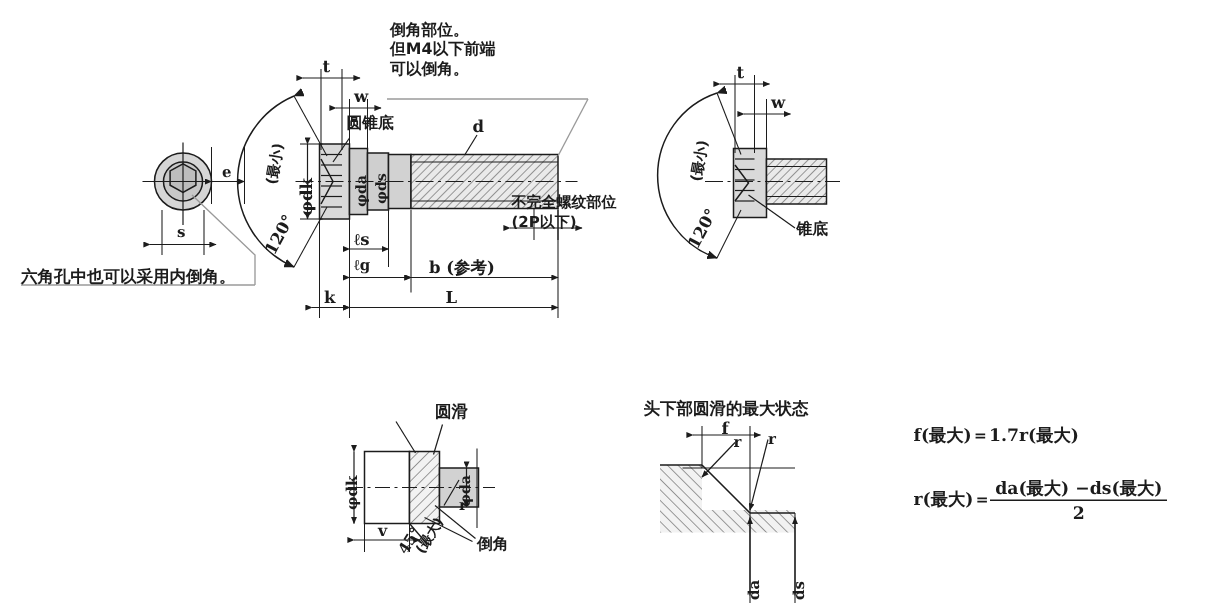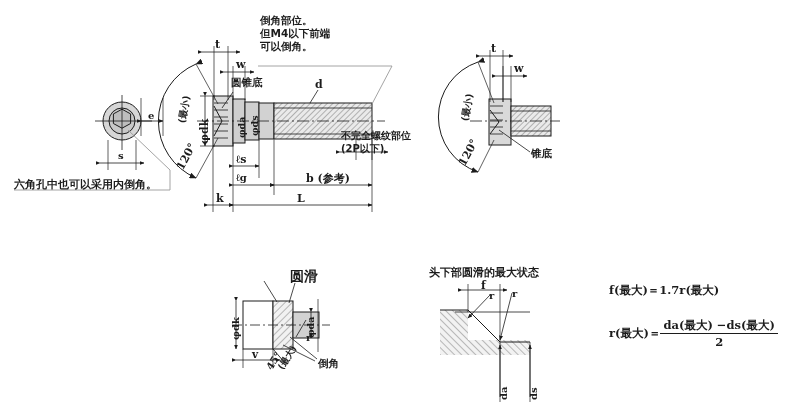--- a/index.html
+++ b/index.html
@@ -266,31 +266,31 @@
 
 <div class="lbl dim rot90" style="left:174px;top:166px;font-size:11px;transform:rotate(-62deg);">120°</div>
 <div class="lbl cn rot90" style="left:176px;top:122px;font-size:9.5px;transform:rotate(-80deg);">(最小)</div>
 
 <div class="lbl dim rot90" style="left:198px;top:144px;font-size:11px;">φdk</div>
 <div class="lbl dim rot90" style="left:236px;top:138px;font-size:9.5px;">φda</div>
 <div class="lbl dim rot90" style="left:249px;top:136px;font-size:9.5px;">φds</div>
 
 <div class="lbl dim" style="left:236px;top:153px;font-size:11px;">ℓs</div>
 <div class="lbl dim" style="left:236px;top:172px;font-size:10px;">ℓg</div>
-<div class="lbl dim" style="left:286px;top:172px;font-size:11px;margin-left:20px;">b (参考)</div>
+<div class="lbl dim" style="left:286px;top:172px;font-size:11px;">b (参考)</div>
 <div class="lbl dim" style="left:216px;top:192px;font-size:11px;">k</div>
 <div class="lbl dim" style="left:297px;top:192px;font-size:11px;">L</div>
 
 <div class="lbl dim" style="left:491px;top:42px;font-size:11px;">t</div>
 <div class="lbl dim" style="left:514px;top:62px;font-size:11px;">w</div>
 <div class="lbl dim rot90" style="left:456px;top:162px;font-size:11px;transform:rotate(-62deg);">120°</div>
 <div class="lbl cn rot90" style="left:459px;top:120px;font-size:9.5px;transform:rotate(-80deg);">(最小)</div>
 <div class="lbl cn" style="left:531px;top:147px;font-size:10.5px;">锥底</div>
 
-<div class="lbl cn" style="left:290px;top:268px;font-size:14px;">圆滑</div>
+<div class="lbl cn" style="left:290px;top:268px;font-size:11px;">圆滑</div>
 <div class="lbl cn" style="left:318px;top:357px;font-size:10.5px;">倒角</div>
 <div class="lbl dim rot90" style="left:230px;top:340px;font-size:10px;">φdk</div>
 <div class="lbl dim rot90" style="left:305px;top:338px;font-size:9.5px;">φda</div>
 <div class="lbl dim" style="left:252px;top:348px;font-size:10.5px;">v</div>
 <div class="lbl dim" style="left:306px;top:332px;font-size:10px;">r</div>
 <div class="lbl dim" style="left:264px;top:366px;font-size:10px;transform:rotate(-58deg);transform-origin:0 0;">45°</div>
 <div class="lbl cn" style="left:276px;top:366px;font-size:9px;transform:rotate(-58deg);transform-origin:0 0;">(最大)</div>
 
 <div class="lbl cn" style="left:429px;top:266px;font-size:11px;">头下部圆滑的最大状态</div>
 <div class="lbl dim" style="left:481px;top:279px;font-size:11px;">f</div>

